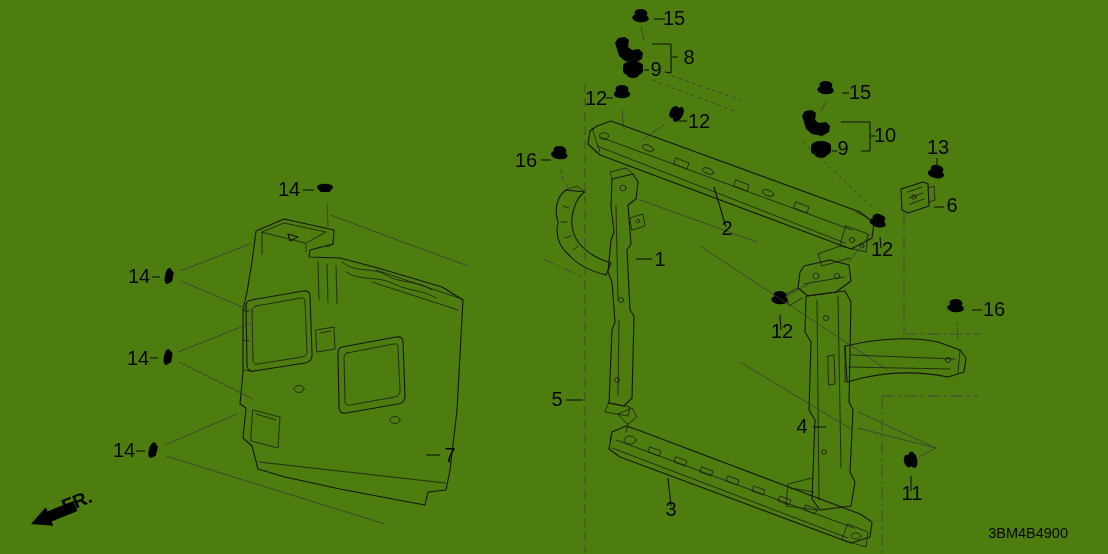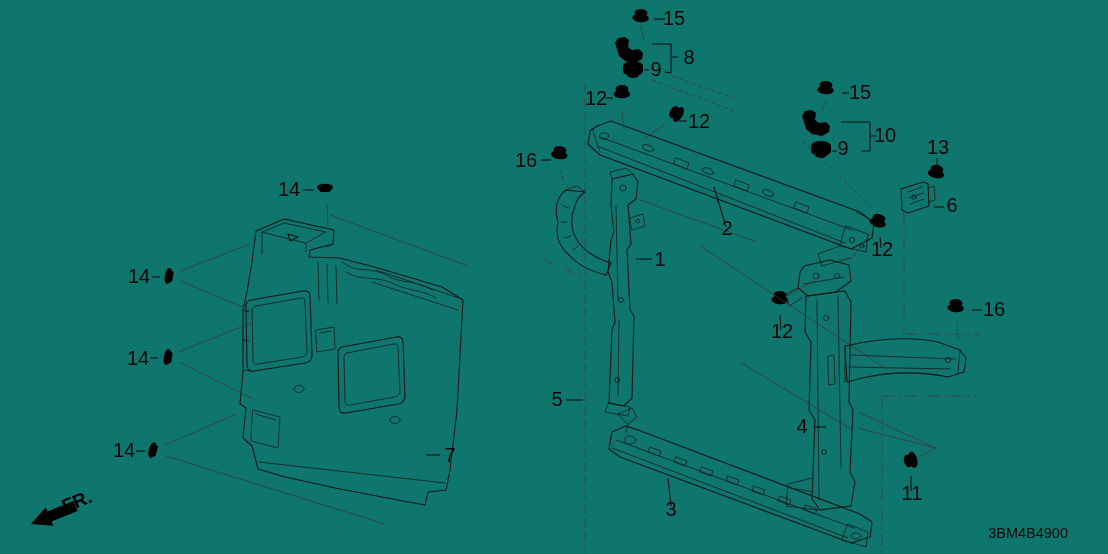--- a/index.html
+++ b/index.html
@@ -1,16 +1,16 @@
 <!DOCTYPE html>
 <html><head>
 <meta charset="utf-8">
 <style>
   html,body{margin:0;padding:0;background:#ffffff;}
-  .stage{position:relative;width:1108px;height:554px;background:#0f766e;overflow:hidden;}
+  .stage{position:relative;width:1108px;height:554px;background:#4d7c0f;overflow:hidden;}
   svg{display:block;}
   .art path,.art ellipse,.art circle,.art line,.art polyline{fill:none;stroke:#161616;stroke-width:1.1;stroke-linecap:round;stroke-linejoin:round;}
   .art .fine{stroke-width:0.75;}
   .thin line{stroke:#3a3a3a;stroke-width:0.8;}
   .thin line.dsh{stroke-dasharray:4 3;}
   .lead line,.lead path{stroke:#111;stroke-width:1.1;fill:none;}
   .bounds line{stroke:#444;stroke-width:0.9;}
   .b-dash{stroke-dasharray:9 5;}
   .b-dashdot{stroke-dasharray:12 4 3 4;}
   .callout{font-family:"Liberation Sans",sans-serif;font-size:20px;fill:#060606;text-anchor:middle;}

